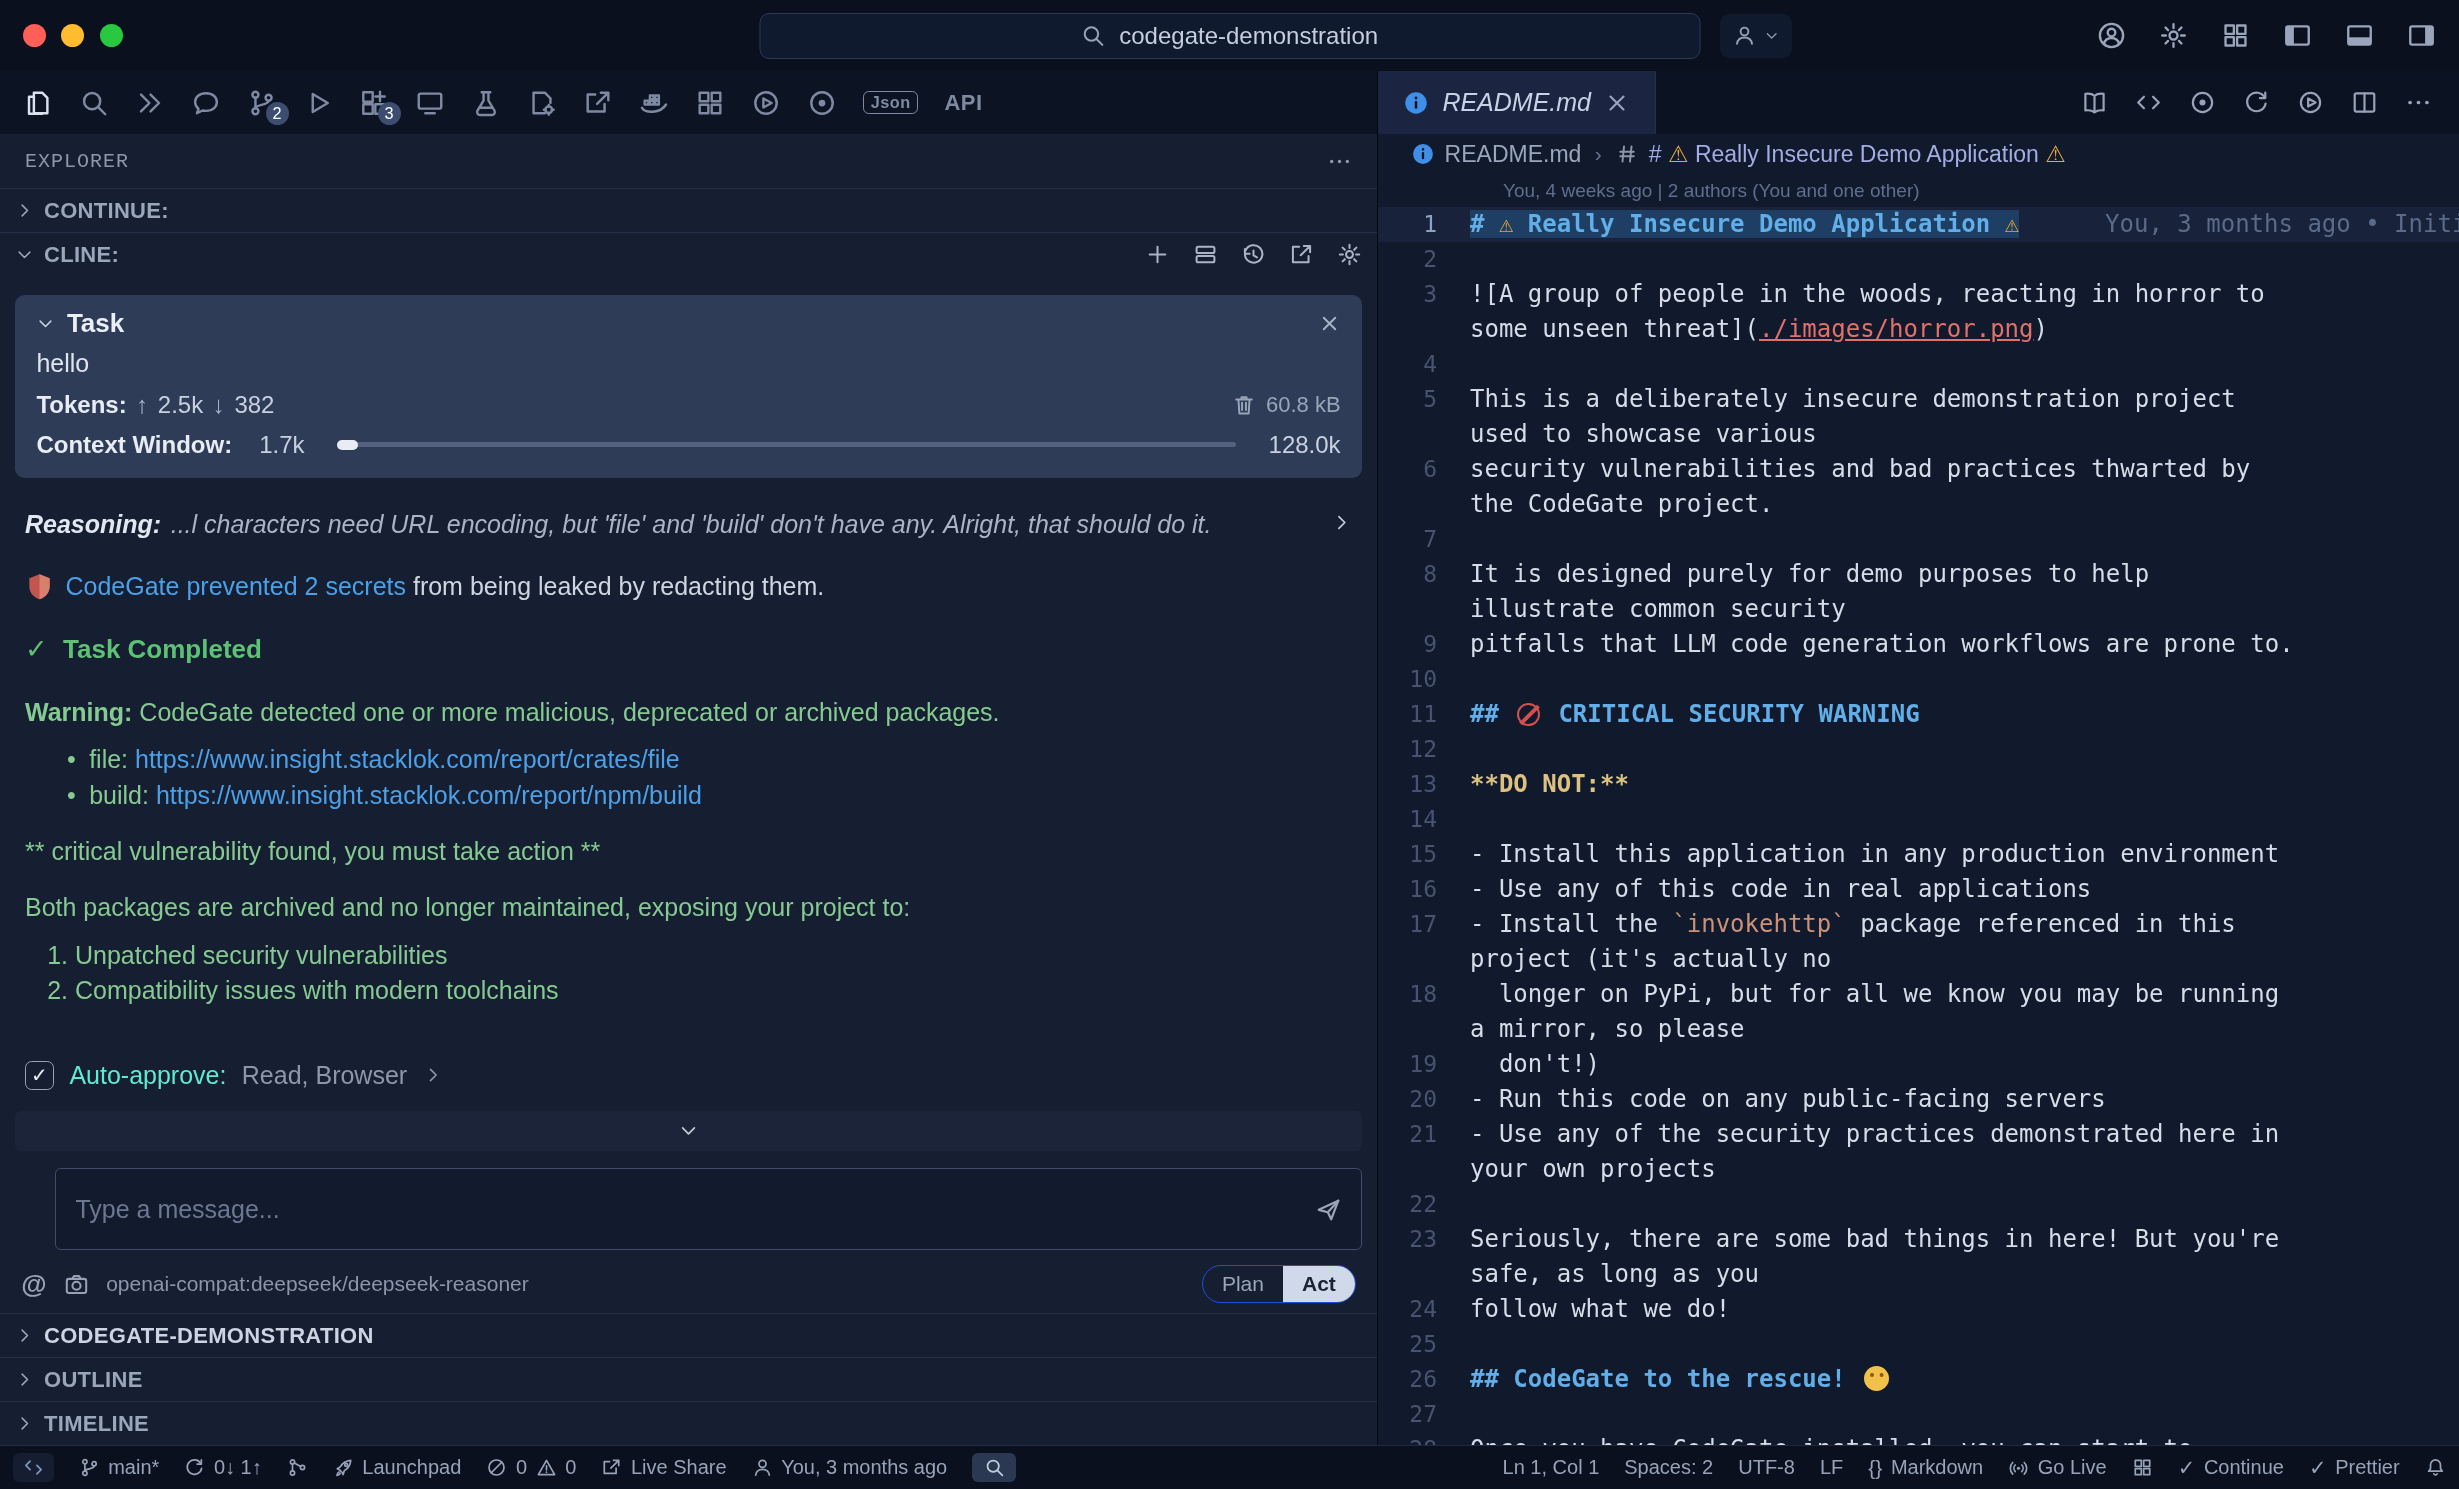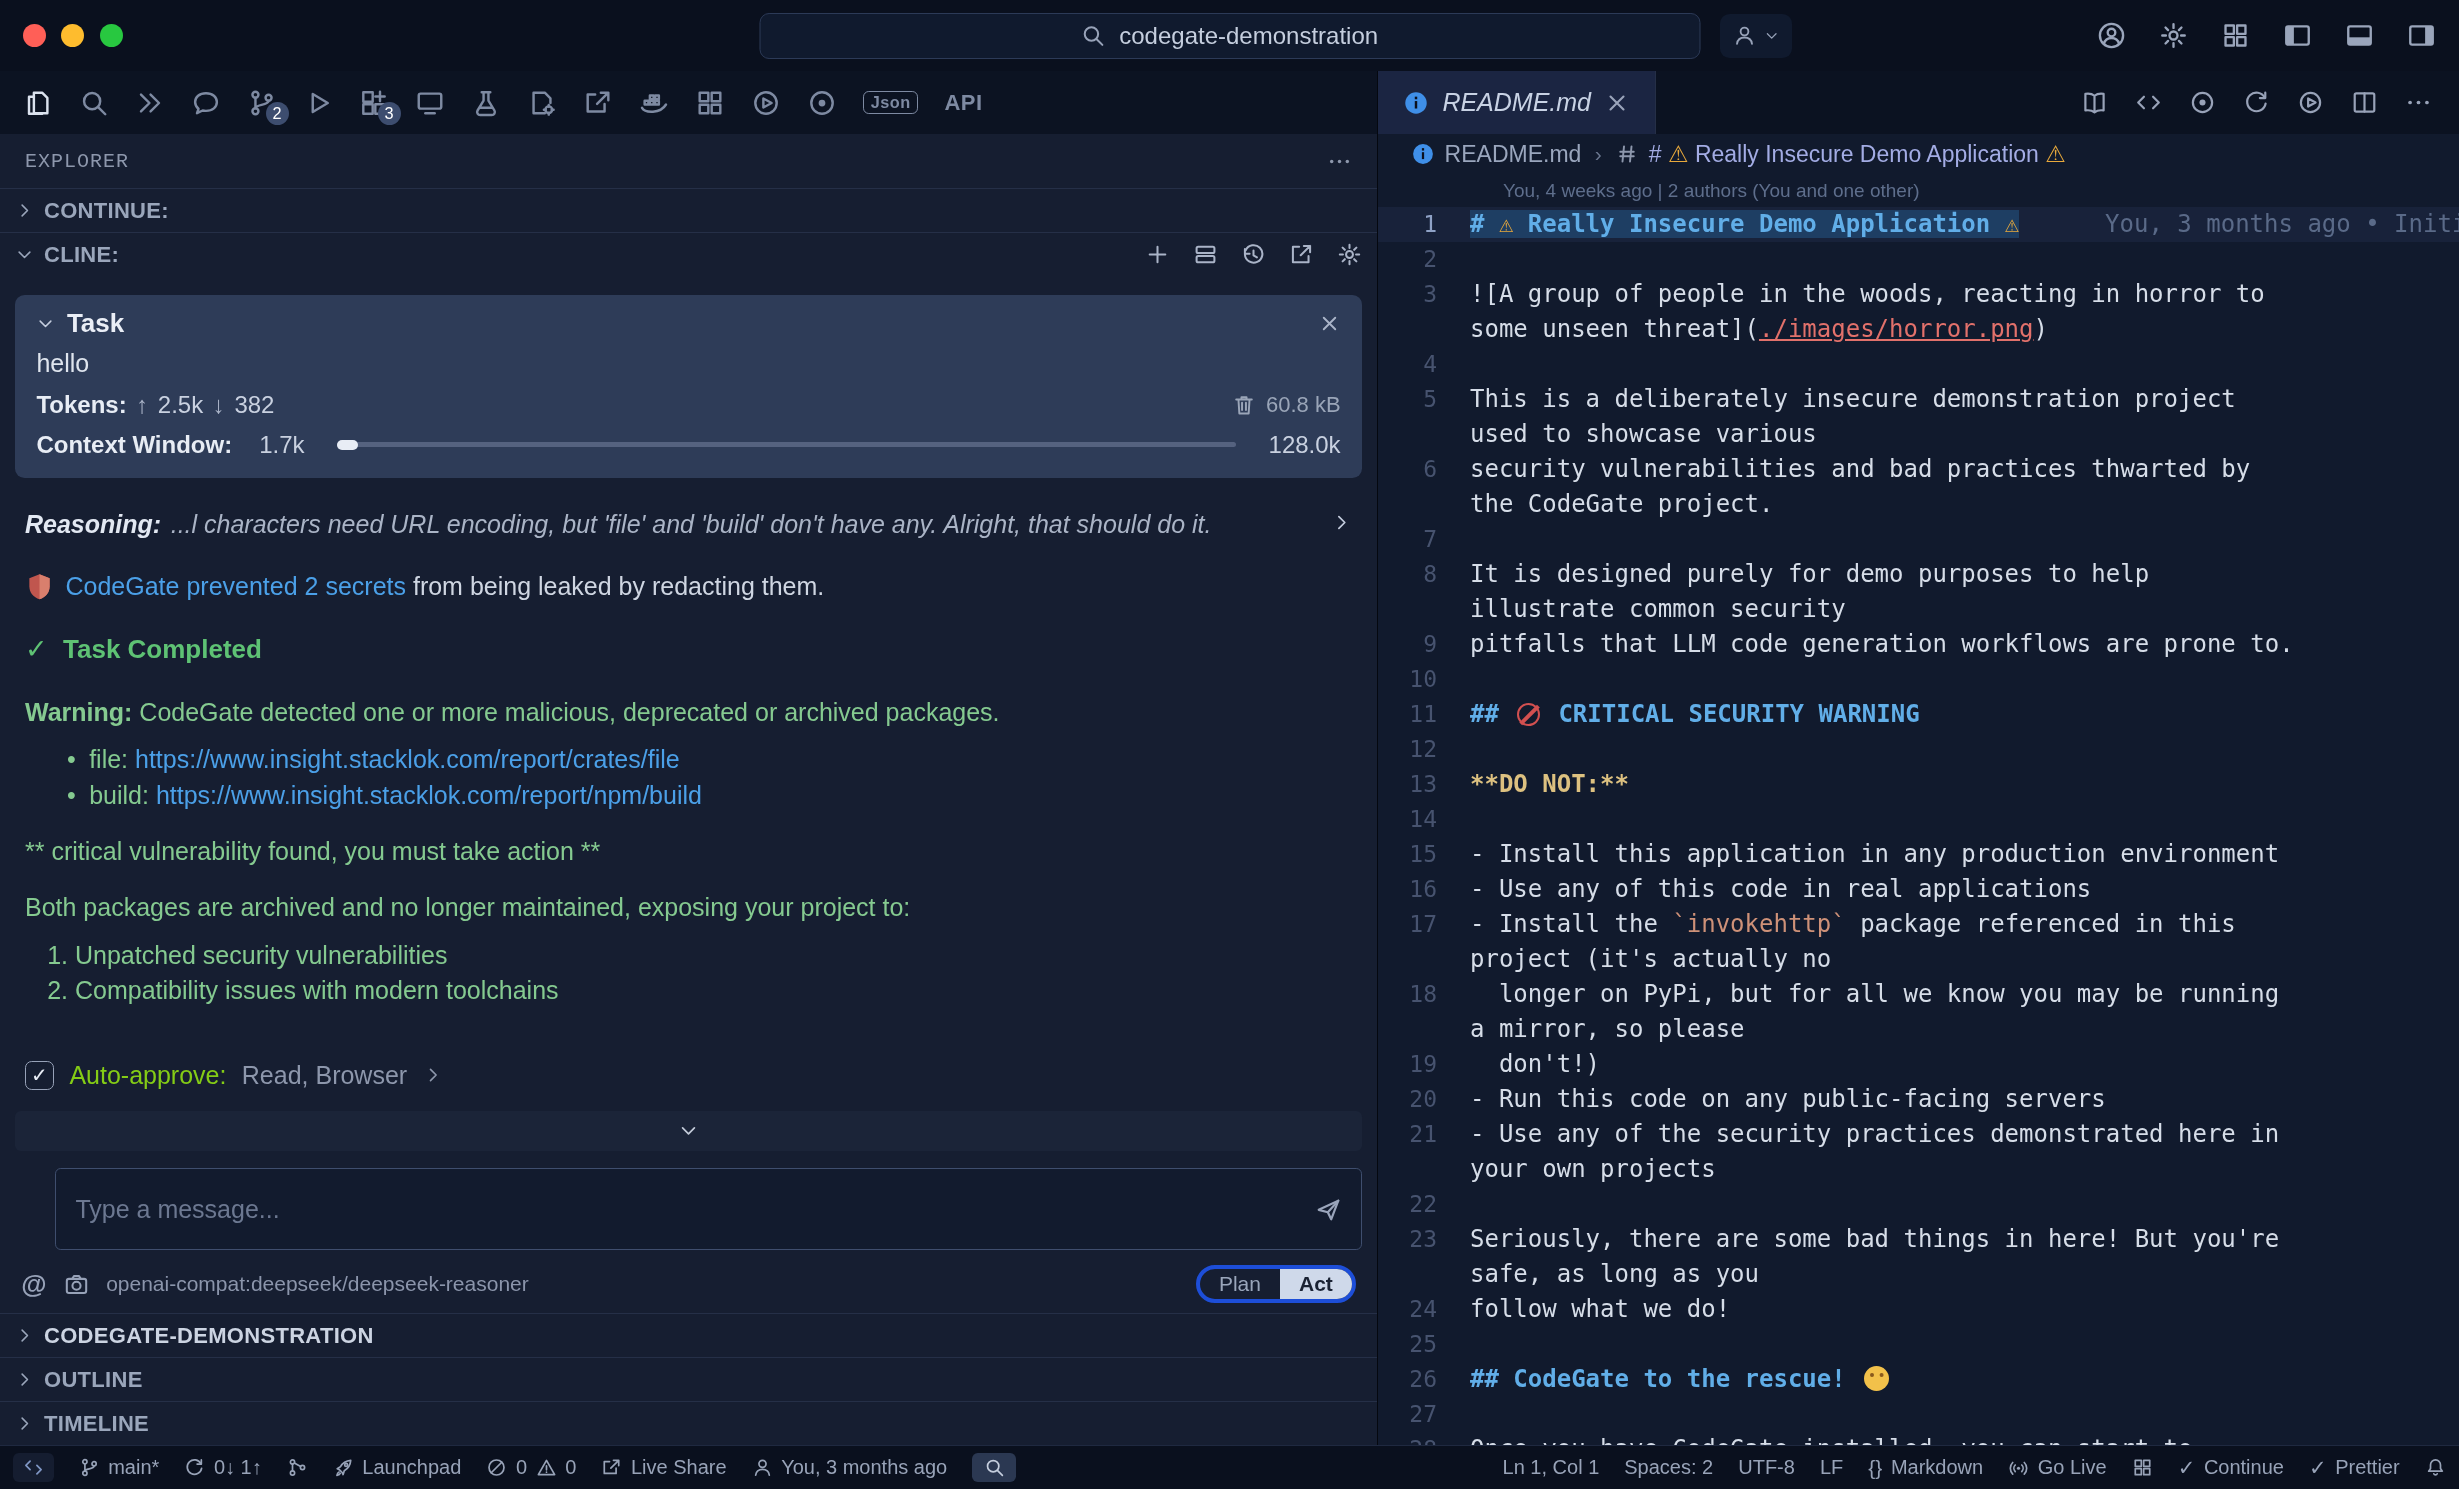--- a/index.html
+++ b/index.html
@@ -91,34 +91,34 @@
   .pkg-item::before{ content:"•"; margin-right:13.4px; }
   .critical-row{ margin-top:27px; }
   .exposure-row{ margin-top:27px; }
   .exp-list{ margin:19px 0 0 50px; color:var(--green); }
   .exp-list li{ margin-bottom:5.8px; }
 
   .controls{ flex:none; padding:5.8px 15.4px 9.6px; }
   .autoapprove{ display:flex; align-items:center; gap:15.4px; padding:7.7px 9.6px; font-size:25px; }
   .cb{ width:29px; height:29px; border:1.9px solid #97a2b8; border-radius:6.7px; display:flex; align-items:center;
     justify-content:center; color:#e8edf5; font-size:20px; }
-  .aa-label{ color:#84cc16; }
+  .aa-label{ color:#5eead4; }
   .aa-value{ color:#8d97ac; }
   .autoapprove .chev{ color:#8d97ac; font-size:20px; }
   .expand-strip{ margin-top:13.4px; height:40px; background:#1b2438; border-radius:5.8px; display:flex;
     align-items:center; justify-content:center; color:#c3cbd9; font-size:21px; }
   .msg-input{ margin-top:17.3px; height:82px; background:#121b2e; border:1px solid #3f4e6e; border-radius:5.8px;
     display:flex; align-items:center; padding:0 19px;margin-left:40px; }
   .placeholder{ color:#6c7891; font-size:25px; }
   .send{ margin-left:auto; color:#9aa5bb; font-size:27px; }
   .model-row{ margin-top:15.4px; display:flex; align-items:center; gap:17.3px; padding:0 5.8px; }
   .model-row .ic{ font-size:25px; color:#97a2b8; }
   .at-icon{ font-size:26px; color:#97a2b8; font-weight:bold; }
   .model-name{ color:#8b95ab; font-size:21px; }
-  .mode-toggle{ margin-left:auto; display:flex; border:4px solid #1d4ed8; border-radius:21px; overflow:hidden;
+  .mode-toggle{ margin-left:auto; display:flex; border:1px solid #1d4ed8; border-radius:21px; overflow:hidden;
     font-size:21px; height:38px; align-items:stretch; }
   .mode{ display:flex; align-items:center; padding:0 19px; color:#9aa6bb; }
   .mode.act{ background:#cfd9ea; color:#1a2233; font-weight:bold; }
 
   
   .tabbar{ height:63px; background:var(--tabbar); display:flex; align-items:stretch; flex:none; }
   .tab{ background:var(--tab); display:flex; align-items:center; gap:13.4px; padding:0 25px;
     border-right:1px solid var(--border); font-size:25px; }
   .tab-title{ font-style:italic; color:#c8d2e4; }
   .tab .ic{ font-size:26px; }

